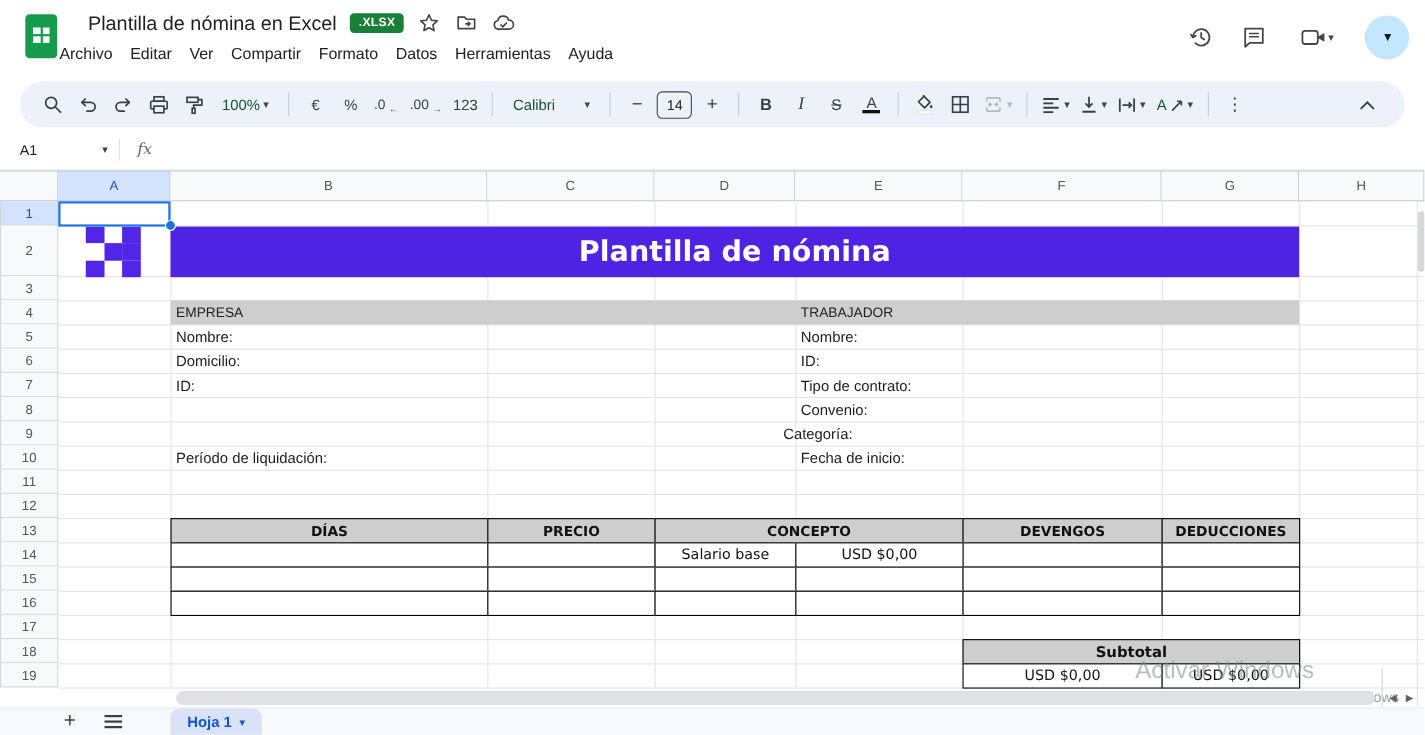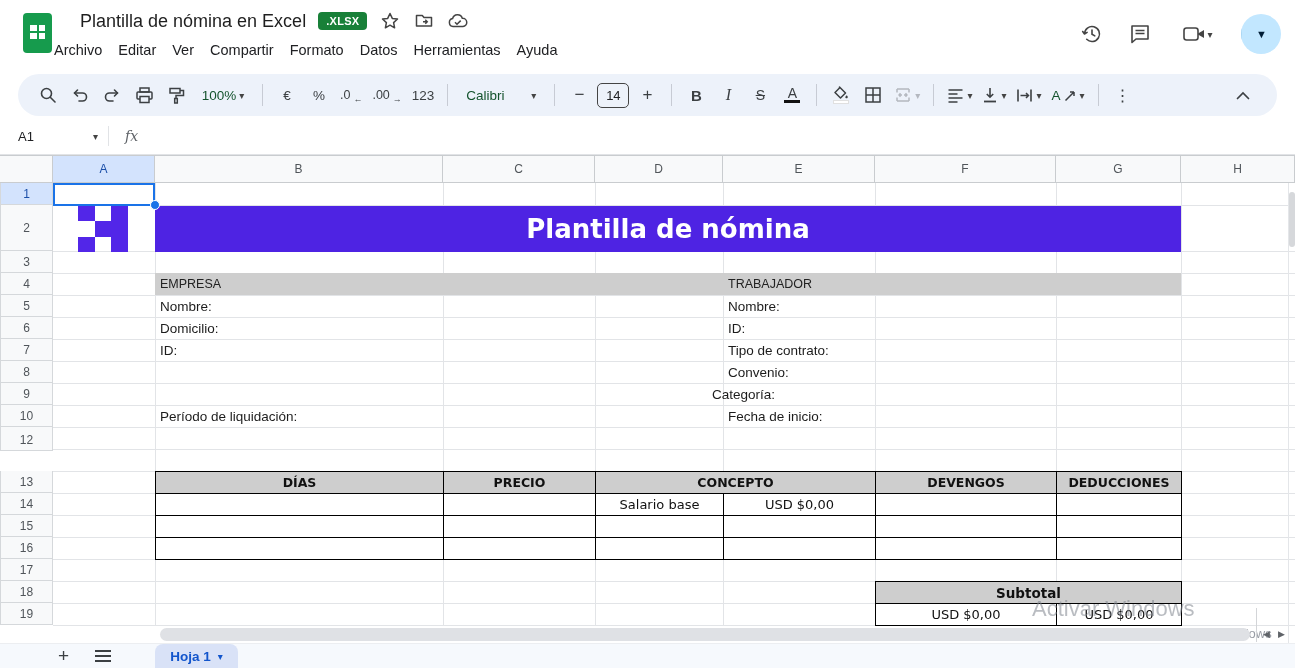--- a/index.html
+++ b/index.html
@@ -348,21 +348,21 @@
       <div class="rowh" style="top: 205px; height: 46px;">2</div>
       <div class="rowh" style="top: 251px; height: 22px;">3</div>
       <div class="rowh" style="top: 273px; height: 22px;">4</div>
       <div class="rowh" style="top: 295px; height: 22px;">5</div>
       <div class="rowh" style="top: 317px; height: 22px;">6</div>
       <div class="rowh" style="top: 339px; height: 22px;">7</div>
       <div class="rowh" style="top: 361px; height: 22px;">8</div>
       <div class="rowh" style="top: 383px; height: 22px;">9</div>
       <div class="rowh" style="top: 405px; height: 22px;">10</div>
       <div class="rowh" style="top: 427px; height: 22px;">11</div>
-      <div class="rowh" style="top: 429px; height: 22px;">12</div>
+      <div class="rowh" style="top: 449px; height: 22px;">12</div>
       <div class="rowh" style="top: 471px; height: 22px;">13</div>
       <div class="rowh" style="top: 493px; height: 22px;">14</div>
       <div class="rowh" style="top: 515px; height: 22px;">15</div>
       <div class="rowh" style="top: 537px; height: 22px;">16</div>
       <div class="rowh" style="top: 559px; height: 22px;">17</div>
       <div class="rowh" style="top: 581px; height: 22px;">18</div>
       <div class="rowh" style="top: 603px; height: 22px;">19</div>
     </div>
   <div id="gridlines">
       <div class="gl" style="left: 155px; top: 183px; width: 1px; height: 442px;"></div>

